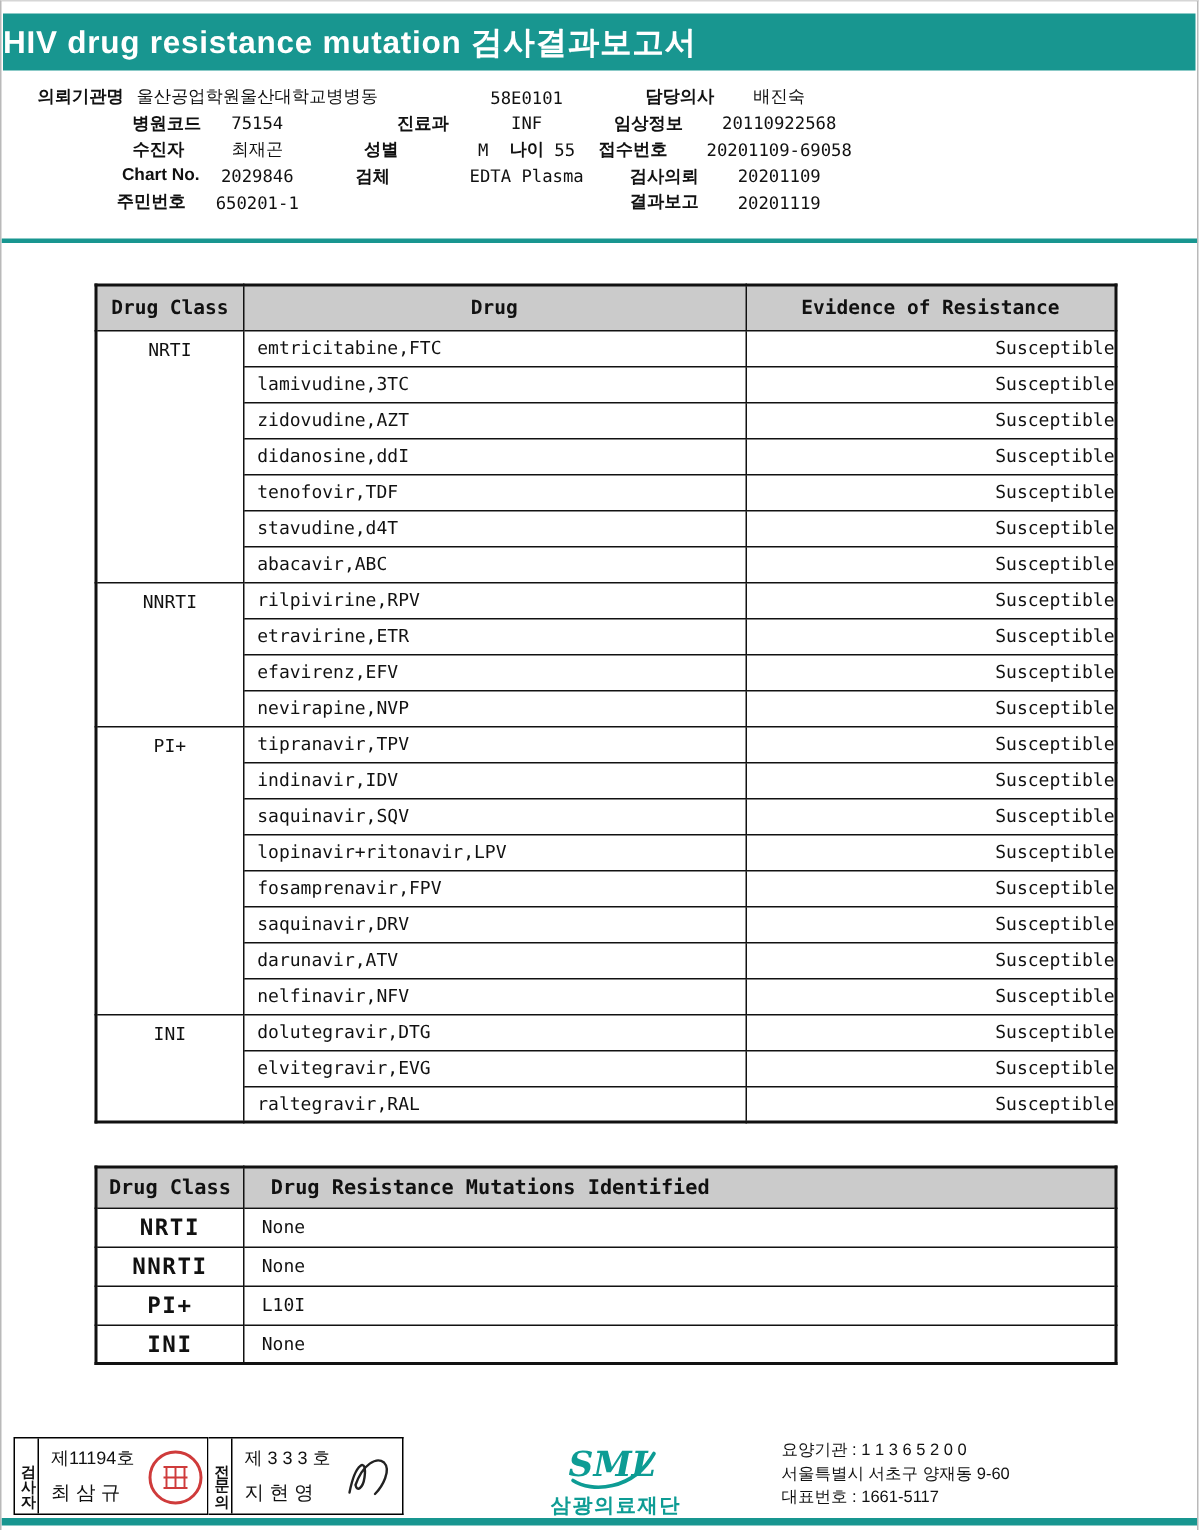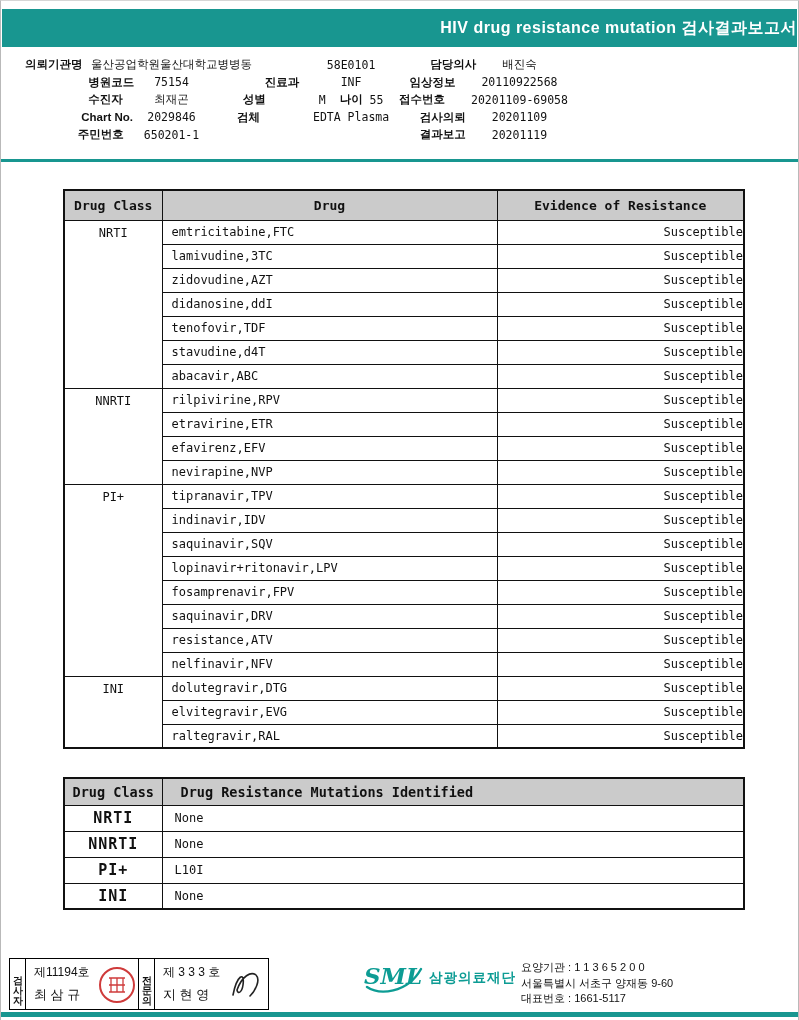--- a/index.html
+++ b/index.html
@@ -8,22 +8,22 @@
   body{
     position:relative; background:#fff; color:#111;
     font-family:"Liberation Sans", sans-serif;
     border-left:1px solid #b9b9b9; border-right:1px solid #b9b9b9;
     border-top:1px solid #d6d6d6;
     overflow:hidden;
   }
   .banner{
     position:absolute; top:8px; left:1px; right:1px; height:38px;
     background:var(--teal); color:#fff;
-    display:flex; align-items:center; justify-content:flex-end;
-    font-size:16px; font-weight:bold; letter-spacing:.5px;
+    display:flex; align-items:center; justify-content:flex-start;
+    font-size:21px; font-weight:bold; letter-spacing:.5px;
   }
   
   .info-col{ position:absolute; top:55px; font-size:11.5px; }
   .info-row{ display:flex; align-items:center; height:17.5px; white-space:nowrap;justify-content:center; }
   .info-label{ font-weight:bold; flex:0 0 auto; }
   .info-value{ font-family:"DejaVu Sans Mono", monospace; }
   .info-label2{ font-weight:bold; margin-left:14px; }
   .col1{ left:24px; }  .col1 .info-label{ width:66px; }
   .col2{ left:236px; } .col2 .info-label{ width:76px; }
   .col3{ left:398px; } .col3 .info-label{ width:72px; }
@@ -67,21 +67,21 @@
     display:flex; align-items:center; justify-content:center;
     font-size:10px; font-weight:bold;
     writing-mode:vertical-rl; text-orientation:upright;
   }
   .stampcontent{ position:relative; flex:1; padding:5px 4px 0 8px; }
   .cert{ font-size:12px; white-space:nowrap; }
   .sname{ font-size:13px; margin-top:5px; white-space:nowrap; }
   .seal{ position:absolute; right:1px; top:5px; }
   .sig{ position:absolute; right:2px; top:4px; }
 
-  .logoarea{ position:absolute; left:362px; top:960px; display:flex; align-items:center; }
+  .logoarea{ position:absolute; left:362px; top:960px; display:flex; align-items:center;flex-direction:column; }
   .orgname{ color:var(--teal2); font-weight:bold; font-size:13.5px; margin-left:4px; letter-spacing:1px; }
   .contact{ position:absolute; left:520px; top:959px; font-size:11px; line-height:15.5px; white-space:nowrap; }
 </style>
 </head>
 <body>
 
 <div class="banner">
   <span>HIV drug resistance mutation 검사결과보고서</span>
 </div>
 
@@ -231,21 +231,21 @@
       </tr>
       <tr>
         <td class="drug-cell">fosamprenavir,FPV</td>
         <td class="evidence-cell">Susceptible</td>
       </tr>
       <tr>
         <td class="drug-cell">saquinavir,DRV</td>
         <td class="evidence-cell">Susceptible</td>
       </tr>
       <tr>
-        <td class="drug-cell">resistance,ATV</td>
+        <td class="drug-cell">darunavir,ATV</td>
         <td class="evidence-cell">Susceptible</td>
       </tr>
       <tr>
         <td class="drug-cell">nelfinavir,NFV</td>
         <td class="evidence-cell">Susceptible</td>
       </tr>
       <tr>
         <td class="class-cell" rowspan="3">INI</td>
         <td class="drug-cell">dolutegravir,DTG</td>
         <td class="evidence-cell">Susceptible</td>

